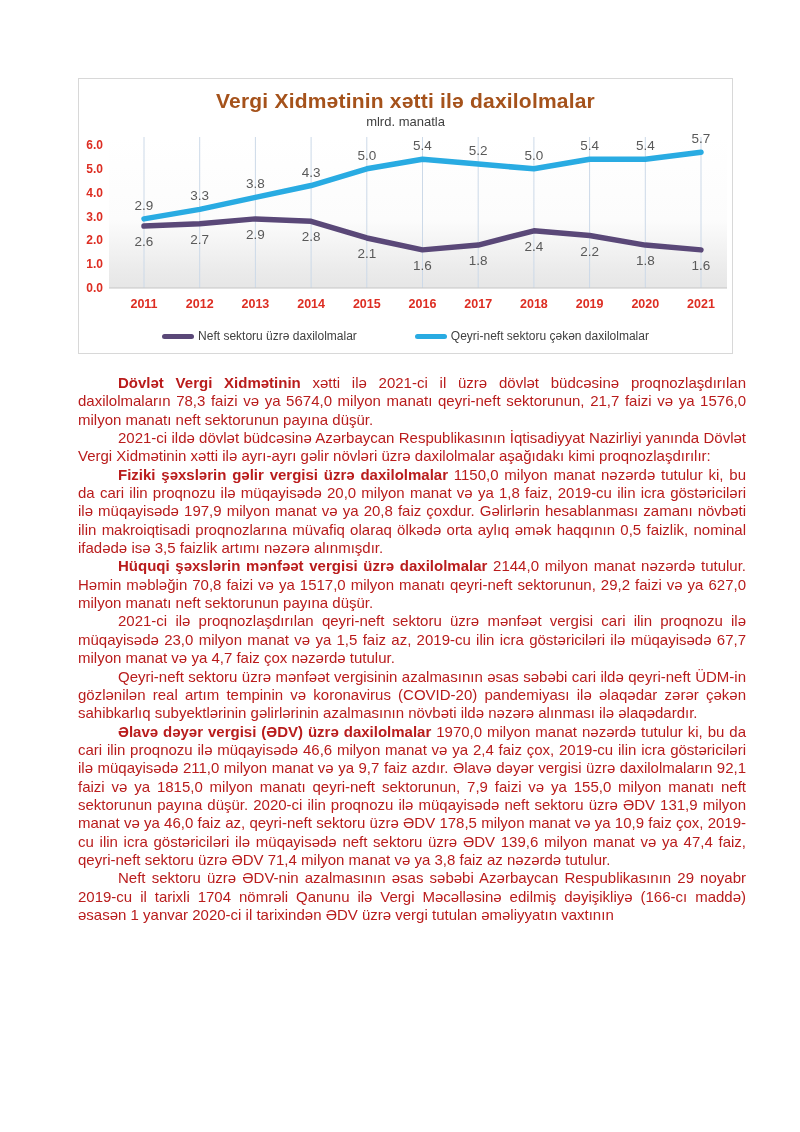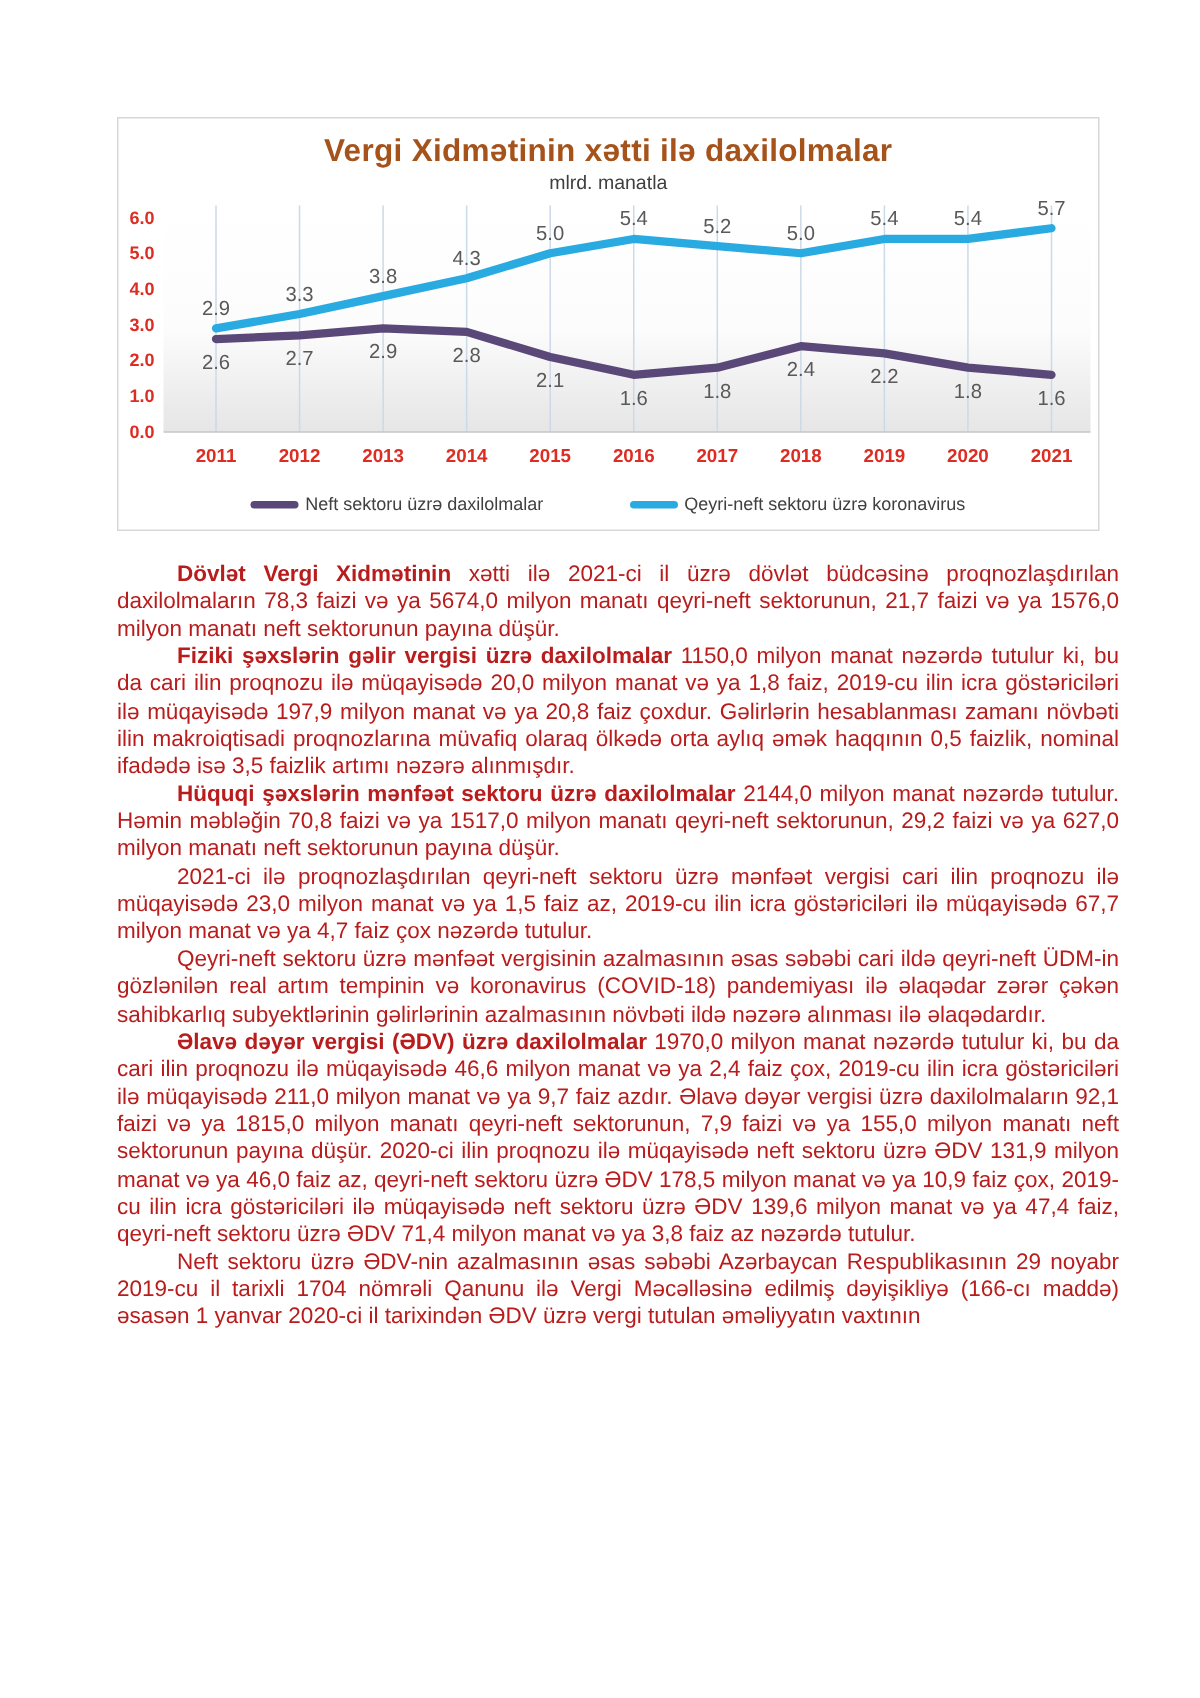--- a/index.html
+++ b/index.html
@@ -129,29 +129,30 @@
         <text x="566.3" y="19.30000000000001" text-anchor="middle" font-size="13.5" fill="#595959">5.4</text>
         <text x="622" y="12.150000000000006" text-anchor="middle" font-size="13.5" fill="#595959">5.7</text>
       </svg>
     <div class="legend" id="chart-legend">
         <div class="legend-item">
           <span class="legend-swatch" style="background: rgb(90, 72, 120);"></span>
           <span class="legend-label">Neft sektoru üzrə daxilolmalar</span>
         </div>
         <div class="legend-item">
           <span class="legend-swatch" style="background: rgb(41, 171, 226);"></span>
-          <span class="legend-label">Qeyri-neft sektoru üzrə koronavirus</span>
+          <span class="legend-label">Qeyri-neft sektoru çəkən daxilolmalar</span>
         </div>
       </div>
   </figure>
 
   <div class="body-text">
     <p><span class="b">Dövlət Vergi Xidmətinin</span><span> xətti ilə 2021-ci il üzrə dövlət büdcəsinə proqnozlaşdırılan daxilolmaların 78,3 faizi və ya 5674,0 milyon manatı qeyri-neft sektorunun, 21,7 faizi və ya 1576,0 milyon manatı neft sektorunun payına düşür.</span></p>
+    <p><span class="b"></span><span>2021-ci ildə dövlət büdcəsinə Azərbaycan Respublikasının İqtisadiyyat Nazirliyi yanında Dövlət Vergi Xidmətinin xətti ilə ayrı-ayrı gəlir növləri üzrə daxilolmalar aşağıdakı kimi proqnozlaşdırılır:</span></p>
     <p><span class="b">Fiziki şəxslərin gəlir vergisi üzrə daxilolmalar</span><span> 1150,0 milyon manat nəzərdə tutulur ki, bu da cari ilin proqnozu ilə müqayisədə 20,0 milyon manat və ya 1,8 faiz, 2019-cu ilin icra göstəriciləri ilə müqayisədə 197,9 milyon manat və ya 20,8 faiz çoxdur. Gəlirlərin hesablanması zamanı növbəti ilin makroiqtisadi proqnozlarına müvafiq olaraq ölkədə orta aylıq əmək haqqının 0,5 faizlik, nominal ifadədə isə 3,5 faizlik artımı nəzərə alınmışdır.</span></p>
-    <p><span class="b">Hüquqi şəxslərin mənfəət sektoru üzrə daxilolmalar</span><span> 2144,0 milyon manat nəzərdə tutulur. Həmin məbləğin 70,8 faizi və ya 1517,0 milyon manatı qeyri-neft sektorunun, 29,2 faizi və ya 627,0 milyon manatı neft sektorunun payına düşür.</span></p>
+    <p><span class="b">Hüquqi şəxslərin mənfəət vergisi üzrə daxilolmalar</span><span> 2144,0 milyon manat nəzərdə tutulur. Həmin məbləğin 70,8 faizi və ya 1517,0 milyon manatı qeyri-neft sektorunun, 29,2 faizi və ya 627,0 milyon manatı neft sektorunun payına düşür.</span></p>
     <p><span class="b"></span><span>2021-ci ilə proqnozlaşdırılan qeyri-neft sektoru üzrə mənfəət vergisi cari ilin proqnozu ilə müqayisədə 23,0 milyon manat və ya 1,5 faiz az, 2019-cu ilin icra göstəriciləri ilə müqayisədə 67,7 milyon manat və ya 4,7 faiz çox nəzərdə tutulur.</span></p>
-    <p><span class="b"></span><span>Qeyri-neft sektoru üzrə mənfəət vergisinin azalmasının əsas səbəbi cari ildə qeyri-neft ÜDM-in gözlənilən real artım tempinin və koronavirus (COVID-18) pandemiyası ilə əlaqədar zərər çəkən sahibkarlıq subyektlərinin gəlirlərinin azalmasının növbəti ildə nəzərə alınması ilə əlaqədardır.</span></p>
+    <p><span class="b"></span><span>Qeyri-neft sektoru üzrə mənfəət vergisinin azalmasının əsas səbəbi cari ildə qeyri-neft ÜDM-in gözlənilən real artım tempinin və koronavirus (COVID-20) pandemiyası ilə əlaqədar zərər çəkən sahibkarlıq subyektlərinin gəlirlərinin azalmasının növbəti ildə nəzərə alınması ilə əlaqədardır.</span></p>
     <p><span class="b">Əlavə dəyər vergisi (ƏDV) üzrə daxilolmalar</span><span> 1970,0 milyon manat nəzərdə tutulur ki, bu da cari ilin proqnozu ilə müqayisədə 46,6 milyon manat və ya 2,4 faiz çox, 2019-cu ilin icra göstəriciləri ilə müqayisədə 211,0 milyon manat və ya 9,7 faiz azdır. Əlavə dəyər vergisi üzrə daxilolmaların 92,1 faizi və ya 1815,0 milyon manatı qeyri-neft sektorunun, 7,9 faizi və ya 155,0 milyon manatı neft sektorunun payına düşür. 2020-ci ilin proqnozu ilə müqayisədə neft sektoru üzrə ƏDV 131,9 milyon manat və ya 46,0 faiz az, qeyri-neft sektoru üzrə ƏDV 178,5 milyon manat və ya 10,9 faiz çox, 2019-cu ilin icra göstəriciləri ilə müqayisədə neft sektoru üzrə ƏDV 139,6 milyon manat və ya 47,4 faiz, qeyri-neft sektoru üzrə ƏDV 71,4 milyon manat və ya 3,8 faiz az nəzərdə tutulur.</span></p>
     <p><span class="b"></span><span>Neft sektoru üzrə ƏDV-nin azalmasının əsas səbəbi Azərbaycan Respublikasının 29 noyabr 2019-cu il tarixli 1704 nömrəli Qanunu ilə Vergi Məcəlləsinə edilmiş dəyişikliyə (166-cı maddə) əsasən 1 yanvar 2020-ci il tarixindən ƏDV üzrə vergi tutulan əməliyyatın vaxtının</span></p>
   </div>
 
 
 </div>
 
 </body></html>

